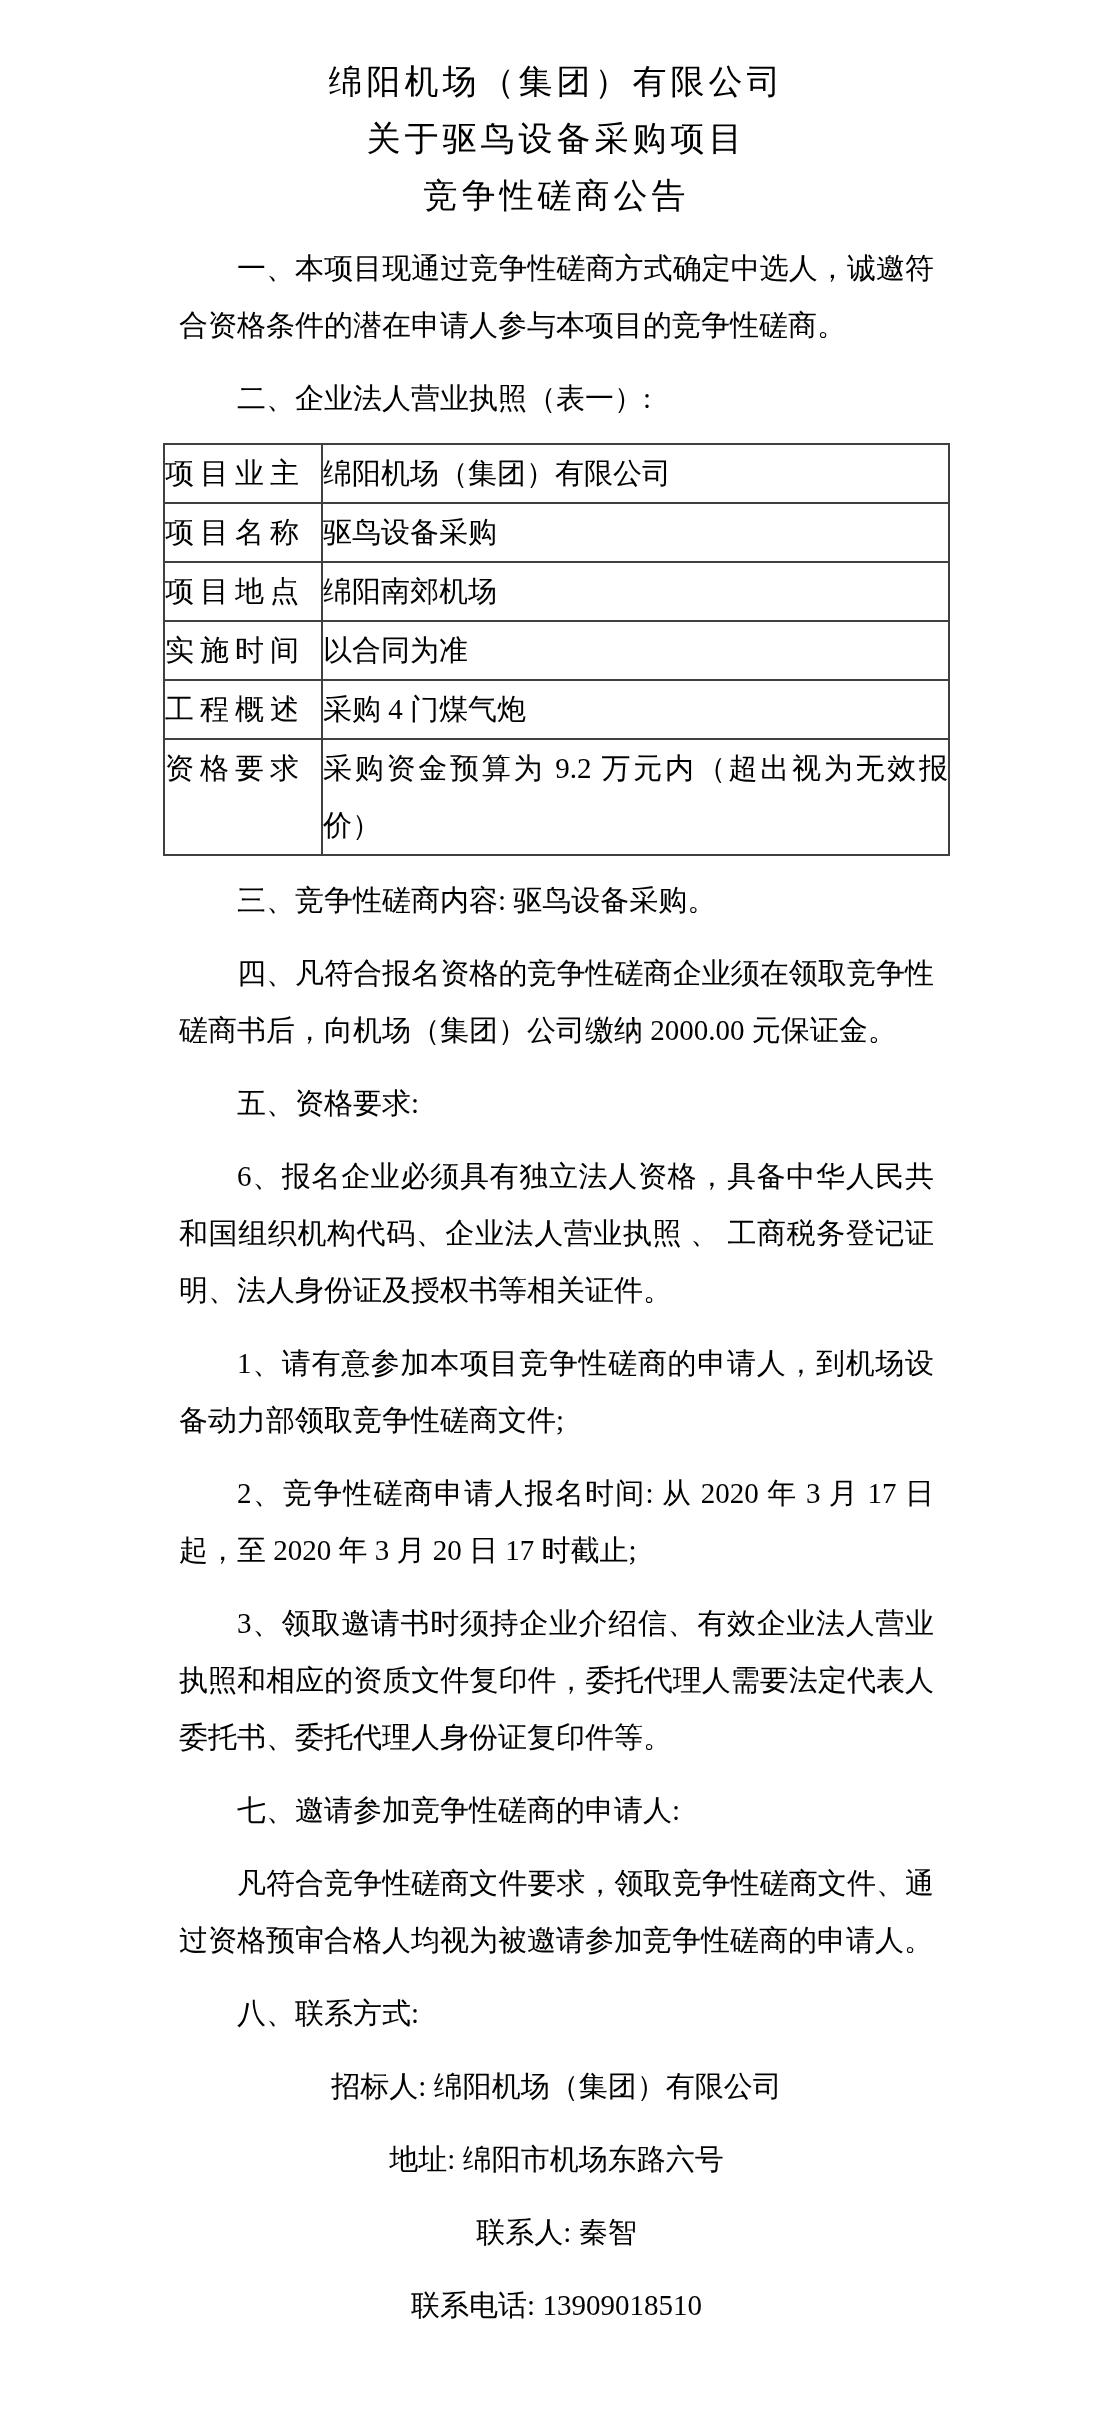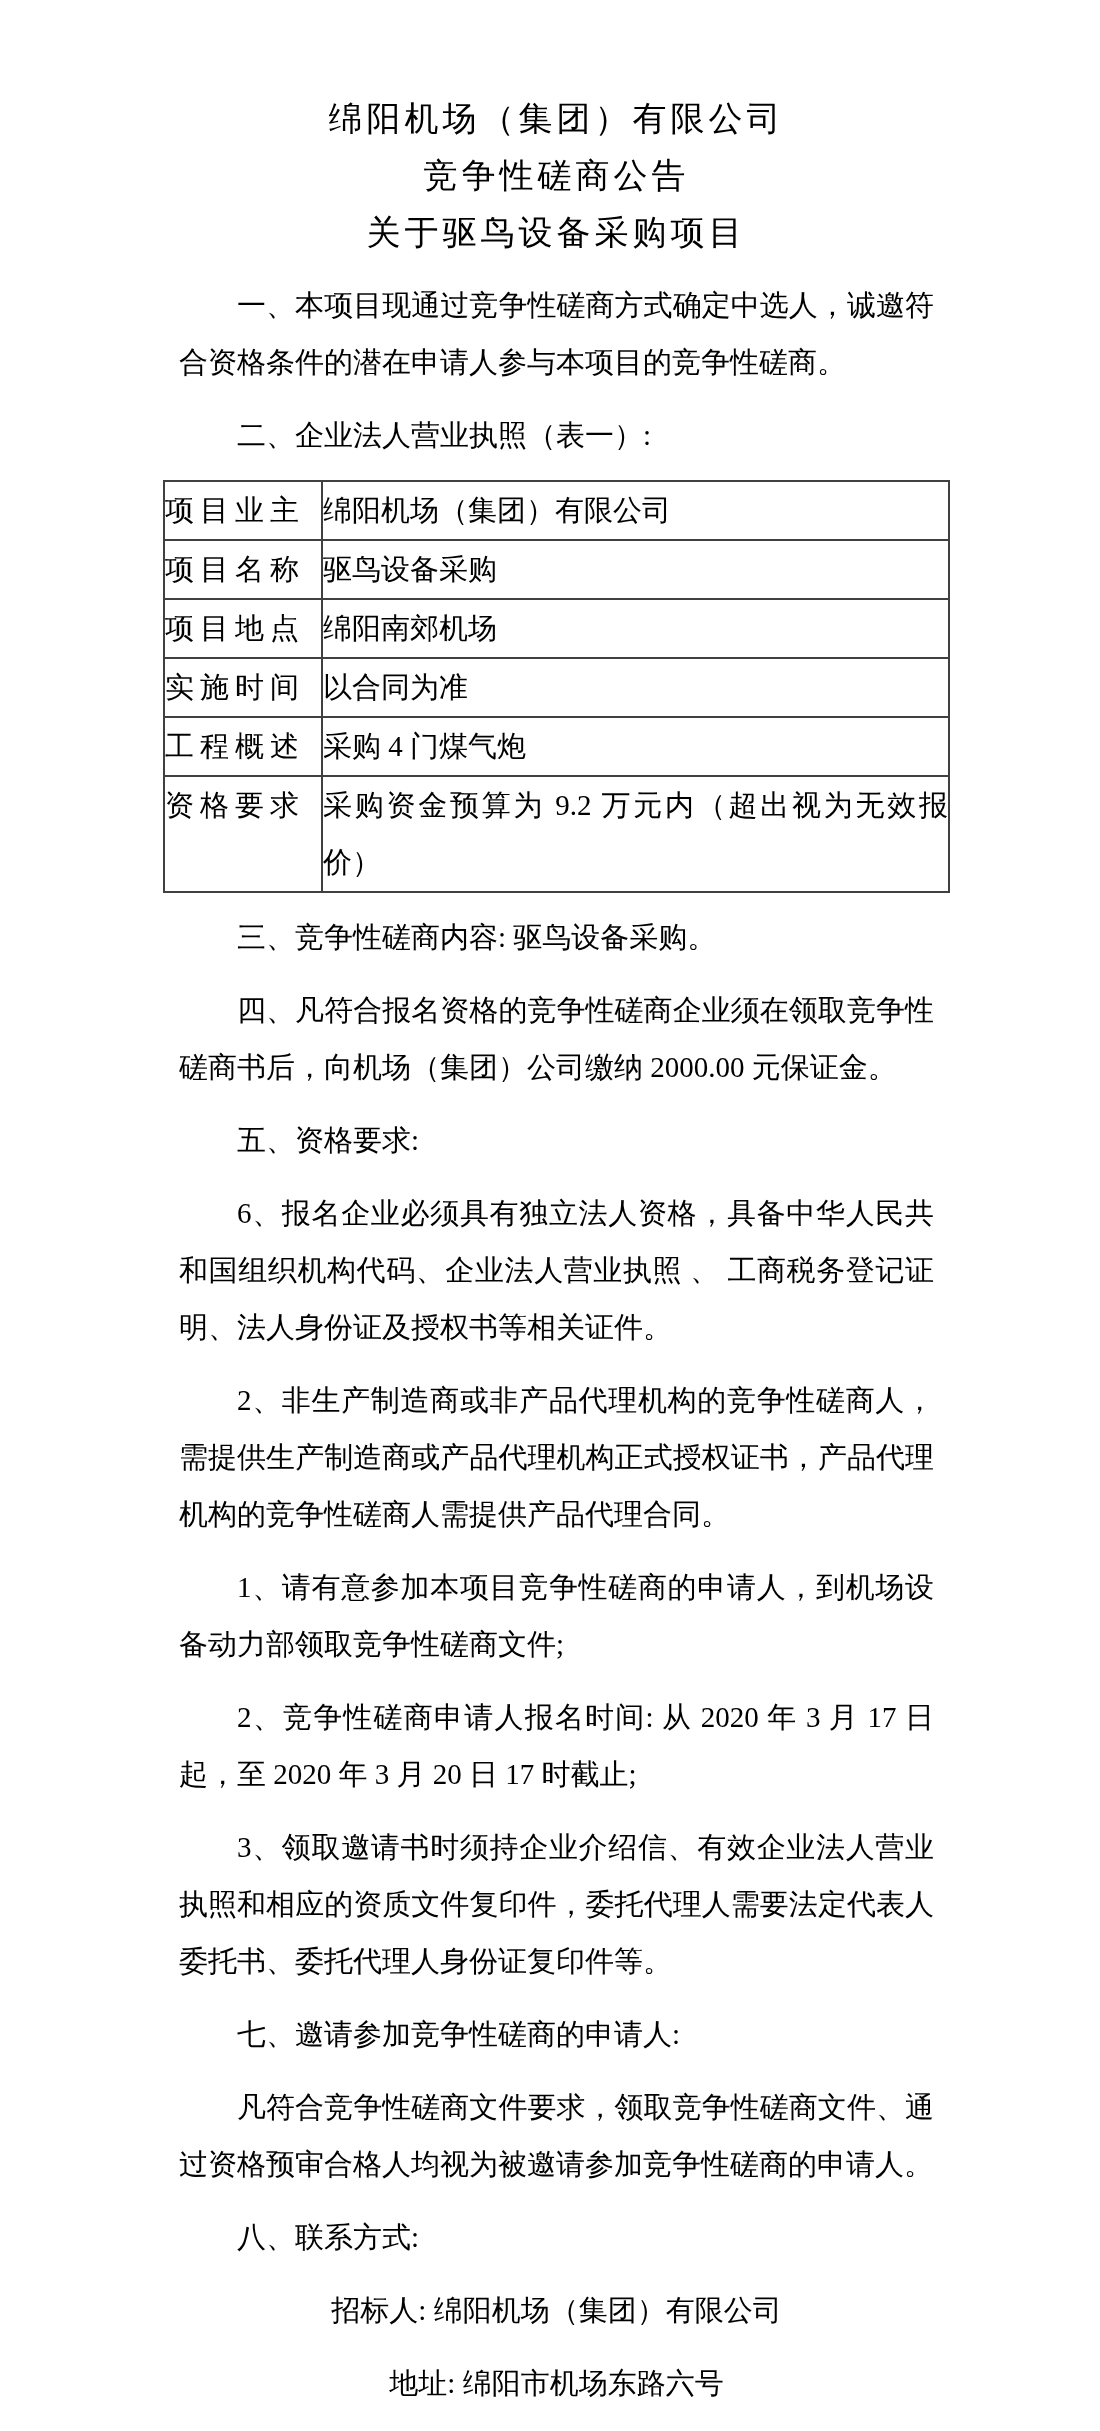--- a/index.html
+++ b/index.html
@@ -9,21 +9,21 @@
     color: #000000;
     font-family: "Liberation Serif", "DejaVu Serif", serif;
   }
   .page {
     position: relative;
     box-sizing: border-box;
     width: 1100px;
     height: 2431px;
     overflow: hidden;
     background: #ffffff;
-    padding: 90px 150px 80px 163px;
+    padding: 53px 150px 80px 163px;
   }
   .doc-header { margin-bottom: 12px; }
   .title-line {
     margin: 0;
     font-size: 34px;
     font-weight: normal;
     line-height: 57px;
     text-align: center;
     letter-spacing: 4px;
     white-space: nowrap;
@@ -65,22 +65,22 @@
     text-justify: inter-character;
   }
 </style>
 </head>
 <body>
 
 <div class="page">
 
   <div class="doc-header">
     <p class="title-line">绵阳机场（集团）有限公司</p>
+    <p class="title-line">关于驱鸟设备采购项目</p>
     <p class="title-line">竞争性磋商公告</p>
-    <p class="title-line">关于驱鸟设备采购项目</p>
   </div>
 
   <p class="para indent">一、本项目现通过竞争性磋商方式确定中选人，诚邀符合资格条件的潜在申请人参与本项目的竞争性磋商。</p>
   <p class="para indent">二、企业法人营业执照（表一）:</p>
 
   <table class="overview">
     <tbody>
       <tr>
         <td class="label-cell">项目业主</td>
         <td class="value-cell">绵阳机场（集团）有限公司</td>
@@ -105,21 +105,20 @@
         <td class="label-cell">资格要求</td>
         <td class="value-cell">采购资金预算为 9.2 万元内（超出视为无效报价）</td>
       </tr>
     </tbody>
   </table>
 
   <p class="para indent">三、竞争性磋商内容: 驱鸟设备采购。</p>
   <p class="para indent">四、凡符合报名资格的竞争性磋商企业须在领取竞争性磋商书后，向机场（集团）公司缴纳 2000.00 元保证金。</p>
   <p class="para indent">五、资格要求:</p>
   <p class="para indent">6、报名企业必须具有独立法人资格，具备中华人民共和国组织机构代码、企业法人营业执照 、 工商税务登记证明、法人身份证及授权书等相关证件。</p>
-  <p class="para indent">2、非生产制造商或非产品代理机构的竞争性磋商人，需提供生产制造商或产品代理机构正式授权证书，产品代理机构的竞争性磋商人需提供产品代理合同。</p>
   <p class="para indent">1、请有意参加本项目竞争性磋商的申请人，到机场设备动力部领取竞争性磋商文件;</p>
   <p class="para indent">2、竞争性磋商申请人报名时间: 从 2020 年 3 月 17 日起，至 2020 年 3 月 20 日 17 时截止;</p>
   <p class="para indent">3、领取邀请书时须持企业介绍信、有效企业法人营业执照和相应的资质文件复印件，委托代理人需要法定代表人委托书、委托代理人身份证复印件等。</p>
   <p class="para indent">七、邀请参加竞争性磋商的申请人:</p>
   <p class="para indent">凡符合竞争性磋商文件要求，领取竞争性磋商文件、通过资格预审合格人均视为被邀请参加竞争性磋商的申请人。</p>
   <p class="para indent">八、联系方式:</p>
 
   <p class="para contact">招标人: 绵阳机场（集团）有限公司</p>
   <p class="para contact">地址: 绵阳市机场东路六号</p>
   <p class="para contact">联系人: 秦智</p>

